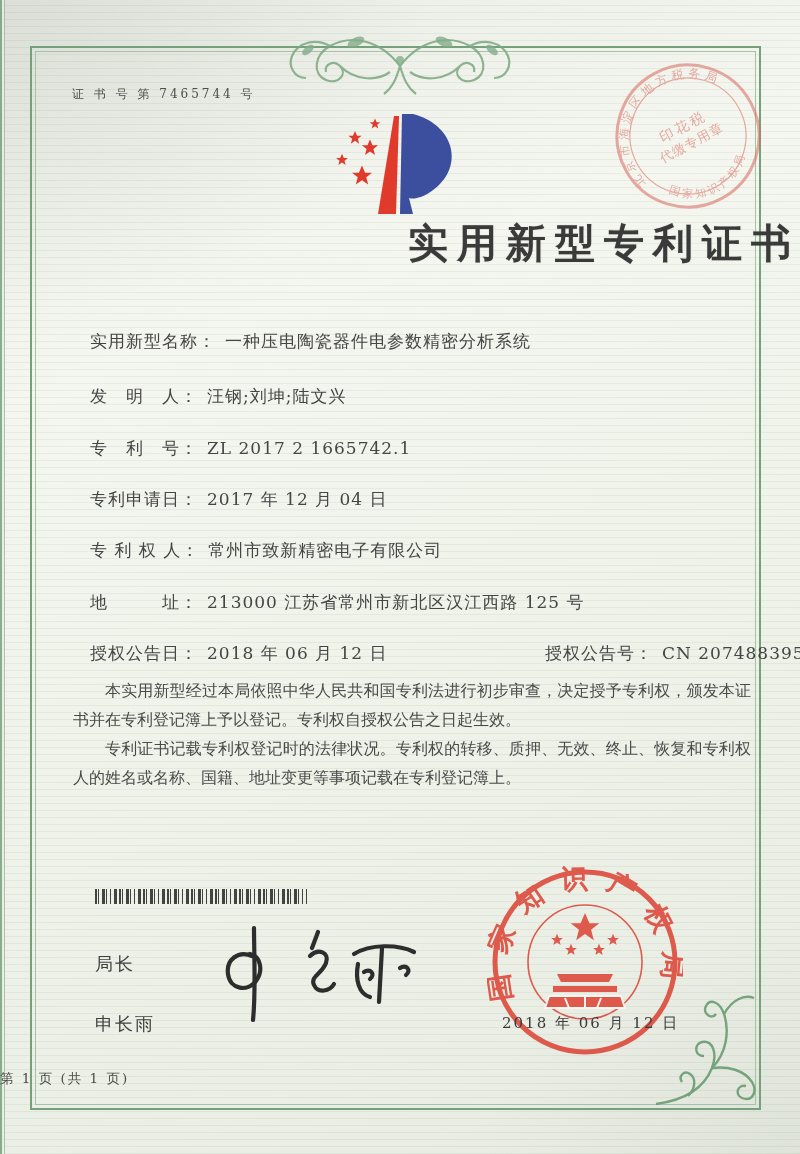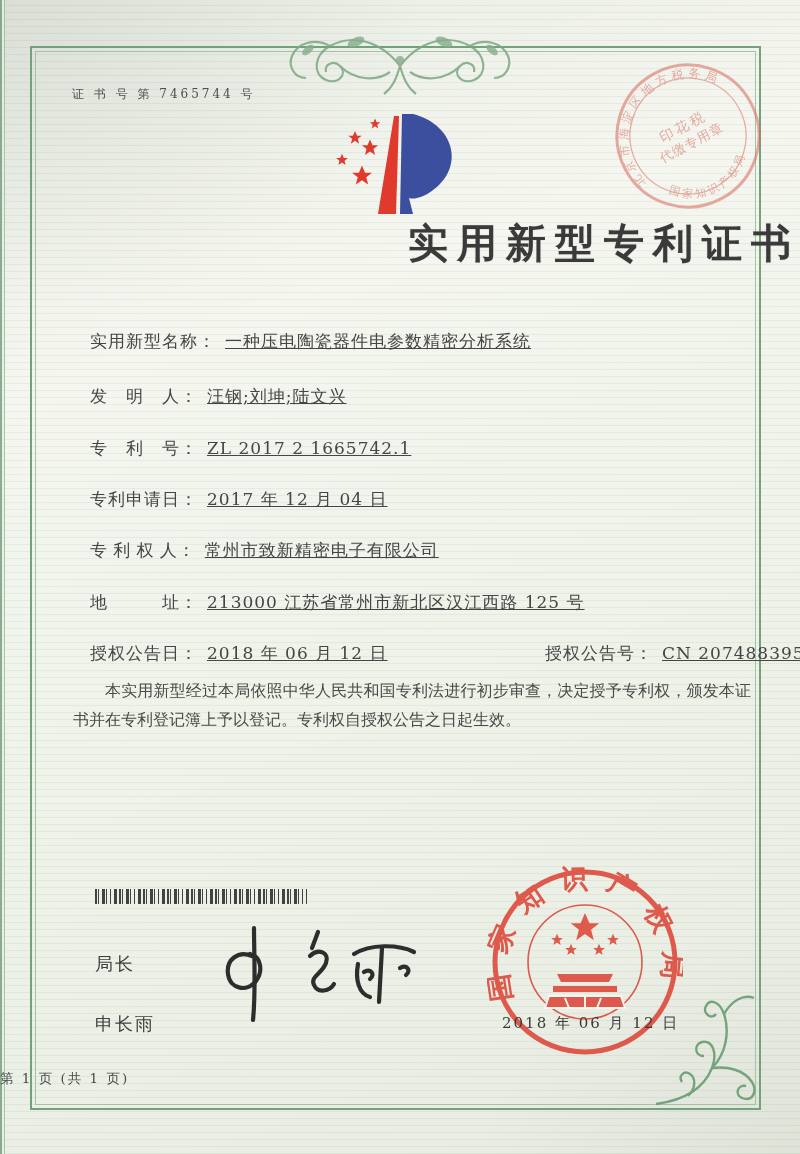--- a/index.html
+++ b/index.html
@@ -33,22 +33,22 @@
   .cert-no{
     position:absolute;left:72px;top:86px;font-size:12px;letter-spacing:3px;color:#4d4d4d;
   }
   .logo{position:absolute;left:318px;top:114px;width:164px;height:102px;}
   .title{
     position:absolute;left:0;top:216px;width:100%;text-align:right;
     font-size:40px;font-weight:700;letter-spacing:9px;color:#3a3a3a;
     text-shadow:0 0 1px rgba(60,60,60,.35);
   }
   .row{position:absolute;left:90px;font-size:17px;color:#454545;letter-spacing:1px;white-space:nowrap;}
-  .row .lbl{display:inline-block;font-family:Liberation Serif, serif;}
-  .row .val{margin-left:9px;text-decoration:underline;}
+  .row .lbl{display:inline-block;}
+  .row .val{margin-left:9px;}
   .grant-right{position:absolute;left:455px;top:0;}
   .paras{
     position:absolute;left:73px;top:676px;width:678px;
     font-size:16px;line-height:29px;color:#4a4a4a;text-align:justify;
   }
   .paras p{margin:0;text-indent:2em;}
   .barcode{
     position:absolute;left:95px;top:889px;width:212px;height:15px;opacity:.88;
     background:repeating-linear-gradient(90deg,
       #2b2b2b 0 2px,transparent 2px 3px,#2b2b2b 3px 4px,transparent 4px 7px,
@@ -145,20 +145,21 @@
 </div>
 <div class="row" style="top:642px;width:660px">
   <span class="lbl">授权公告日：</span><span class="val">2018 年 06 月 12 日</span>
   <span class="grant-right">
     <span class="lbl">授权公告号：</span><span class="val">CN 207488395 U</span>
   </span>
 </div>
 
 <div class="paras">
   <p>本实用新型经过本局依照中华人民共和国专利法进行初步审查，决定授予专利权，颁发本证书并在专利登记簿上予以登记。专利权自授权公告之日起生效。</p>
+  <p>专利证书记载专利权登记时的法律状况。专利权的转移、质押、无效、终止、恢复和专利权人的姓名或名称、国籍、地址变更等事项记载在专利登记簿上。</p>
 </div>
 
 <div class="barcode"></div>
 
 <div class="commissioner-label">局长</div>
 <div class="commissioner-name">申长雨</div>
 
 <svg class="signature" viewBox="0 0 236 104">
   <g stroke="#2d2d2d" stroke-width="4.2" fill="none" stroke-linecap="round" stroke-linejoin="round">
     <path d="M44,34 C30,28 18,38 20,52 C22,68 40,70 48,59 C56,48 52,34 42,32"></path>

